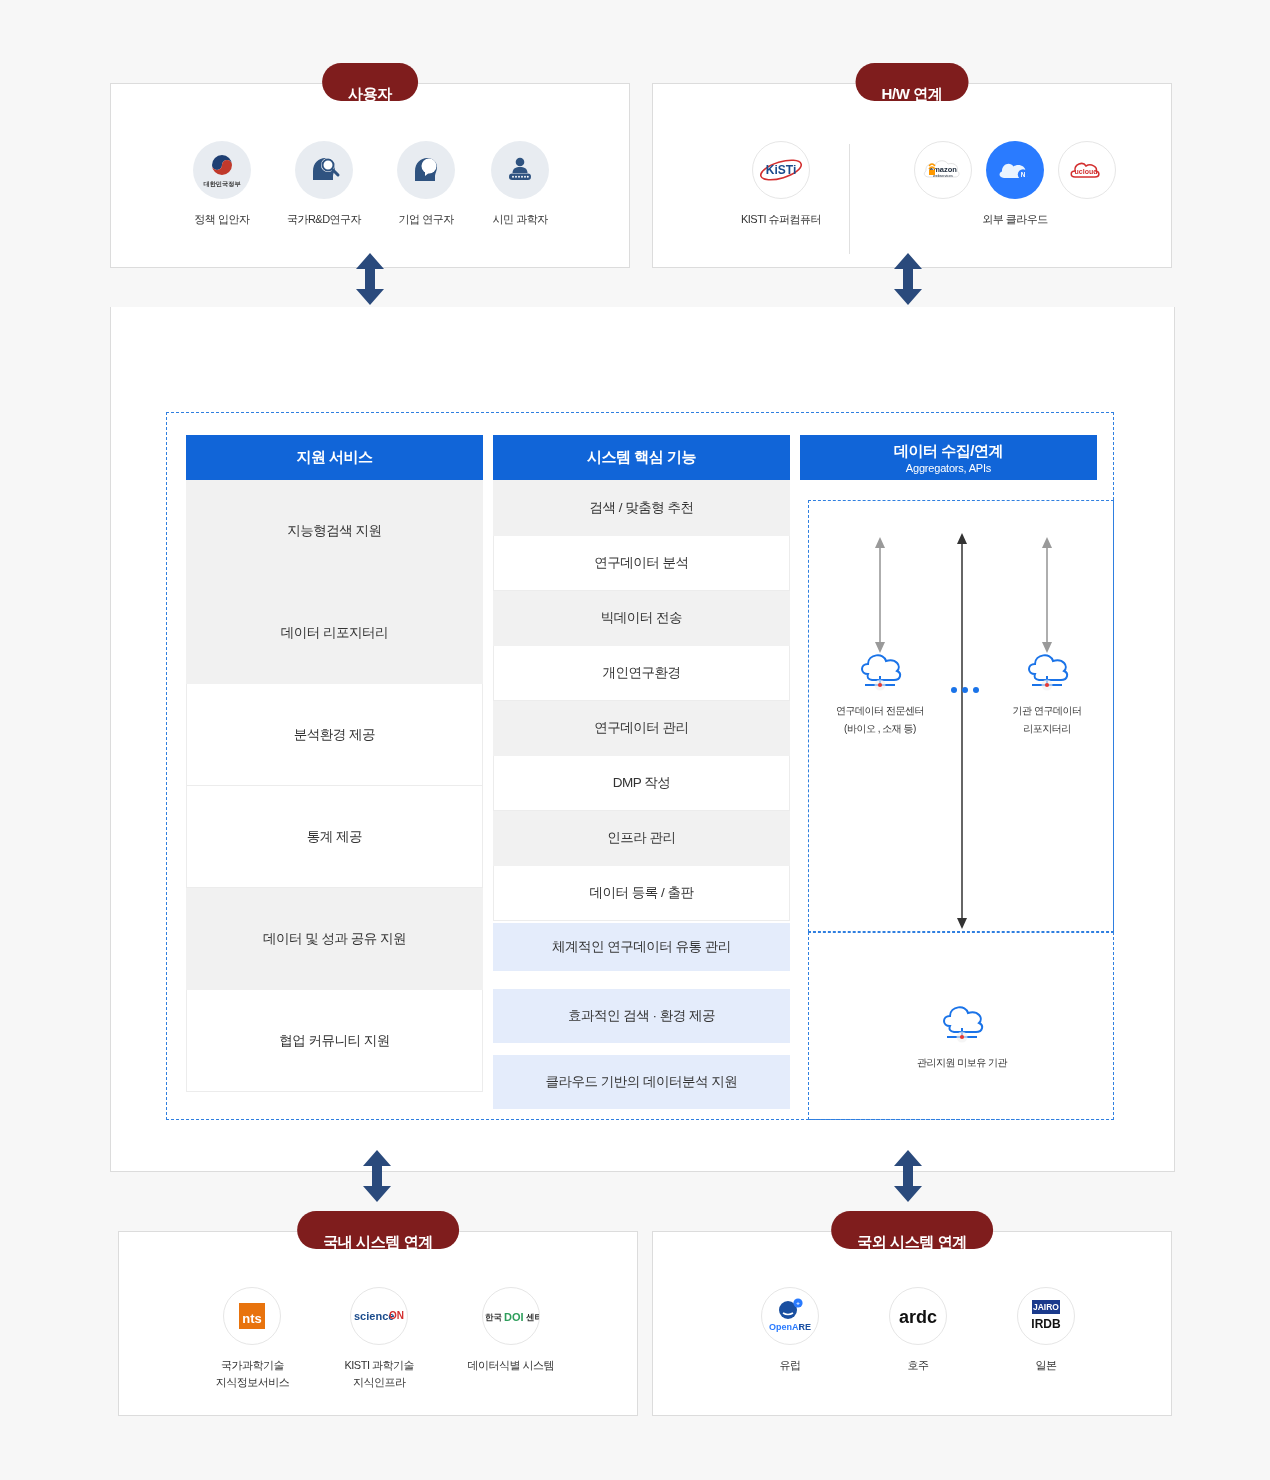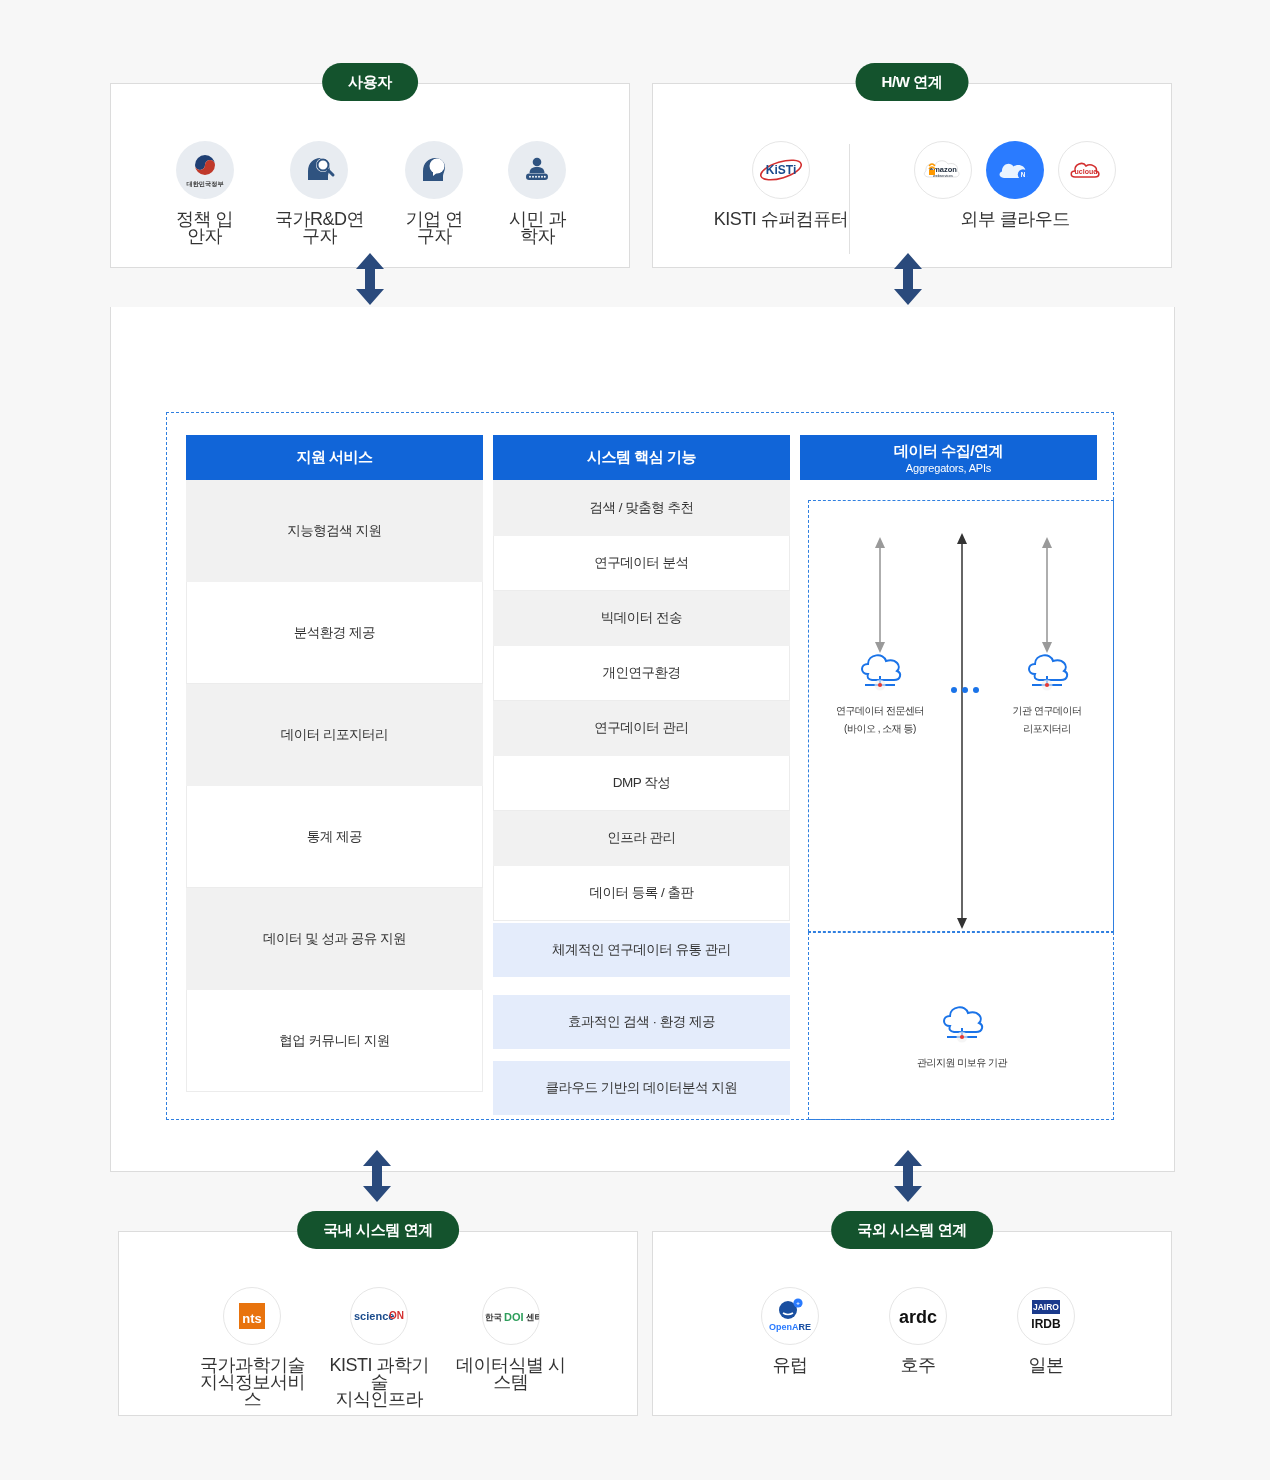--- a/index.html
+++ b/index.html
@@ -15,26 +15,26 @@
   
   .panel {
     position: absolute;
     background: #fff;
     border: 1px solid #dcdcdc;
   }
   .pill {
     position: absolute;
     top: -21px; left: 50%;
     transform: translateX(-50%);
-    background: #14532d;
+    background: #7f1d1d;
     color: #fff;
     font-size: 15px;
     font-weight: 600;
     letter-spacing: -0.4px;
-    padding: 0 26px;
+    padding: 12px 26px;
     height: 38px;
     line-height: 38px;
     border-radius: 19px;
     white-space: nowrap;
     z-index: 3;
   }
 
   
   .icon-row {
     position: absolute;
@@ -52,21 +52,21 @@
     width: 58px; height: 58px;
     border-radius: 50%;
     display: flex; align-items: center; justify-content: center;
     position: relative;
   }
   .circle.grey { background: #e8ecf1; }
   .circle.outline { background: #fff; border: 1px solid #e6e6e6; }
   .circle.solid-blue { background: #2a7bff; }
   .ic-label {
     margin-top: 12px;
-    font-size: 18px;
+    font-size: 11px;
     line-height: 17px;
     color: #333;
     letter-spacing: -0.5px;
     white-space: pre-line;
   }
 
   .divider-v {
     width: 1px;
     background: #e0e0e0;
     align-self: stretch;
@@ -301,40 +301,40 @@
 
   <div class="platform"></div>
 
   <div class="dash-outer"></div>
 
   <div class="col" style="left:186px; width:297px;border-radius:12px;">
     <div class="col-head">
       <span>지원 서비스</span>
     </div>
     <div class="cell grey" style="height:102px;">지능형검색 지원</div>
+    <div class="cell grey" style="height:102px;">데이터 리포지터리</div>
     <div class="cell white" style="height:102px;">분석환경 제공</div>
-    <div class="cell grey" style="height:102px;">데이터 리포지터리</div>
     <div class="cell white" style="height:102px;">통계 제공</div>
     <div class="cell grey" style="height:102px;">데이터 및 성과 공유 지원</div>
     <div class="cell white" style="height:102px;">협업 커뮤니티 지원</div>
   </div>
 
   <div class="col" style="left:493px; width:297px;">
     <div class="col-head">
       <span>시스템 핵심 기능</span>
     </div>
     <div class="cell grey" style="height:56px;">검색 / 맞춤형 추천</div>
     <div class="cell white" style="height:55px;">연구데이터 분석</div>
     <div class="cell grey" style="height:55px;">빅데이터 전송</div>
     <div class="cell white" style="height:55px;">개인연구환경</div>
     <div class="cell grey" style="height:55px;">연구데이터 관리</div>
     <div class="cell white" style="height:55px;">DMP 작성</div>
     <div class="cell grey" style="height:55px;">인프라 관리</div>
     <div class="cell white" style="height:55px;">데이터 등록 / 출판</div>
-    <div class="cell blue" style="height:54px; margin-top:2px;">체계적인 연구데이터 유통 관리</div>
+    <div class="cell blue" style="height:48px; margin-top:2px;">체계적인 연구데이터 유통 관리</div>
     <div class="cell blue" style="height:54px; margin-top:18px;">효과적인 검색 · 환경 제공</div>
     <div class="cell blue" style="height:54px; margin-top:12px;">클라우드 기반의 데이터분석 지원</div>
   </div>
 
   <div class="col" style="left:800px; width:297px;">
     <div class="col-head" style="height:45px;">
       <span>데이터 수집/연계</span>
       <span class="sub">Aggregators, APIs</span>
     </div>
   </div>

